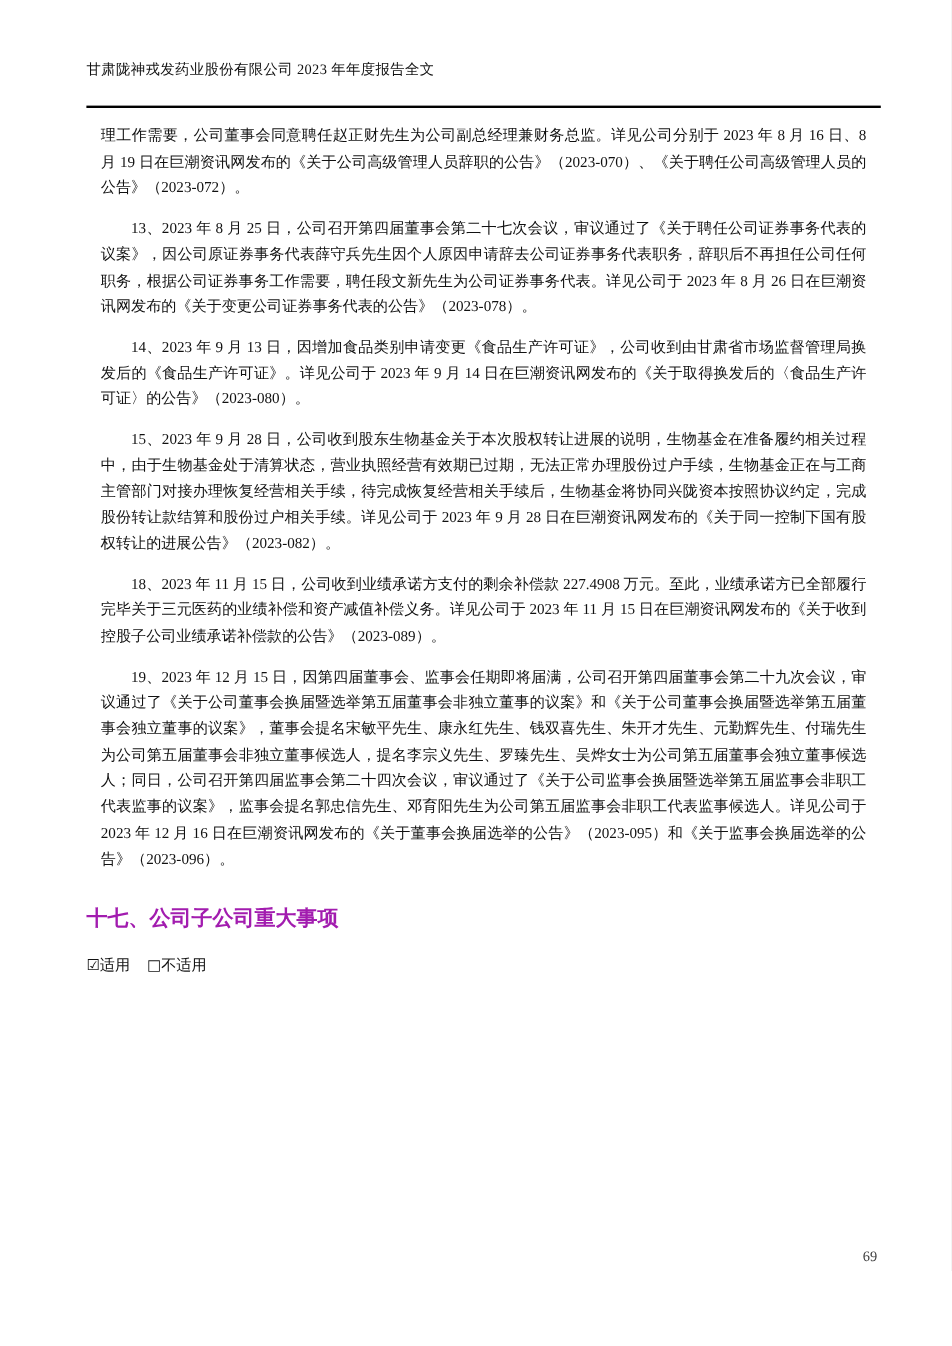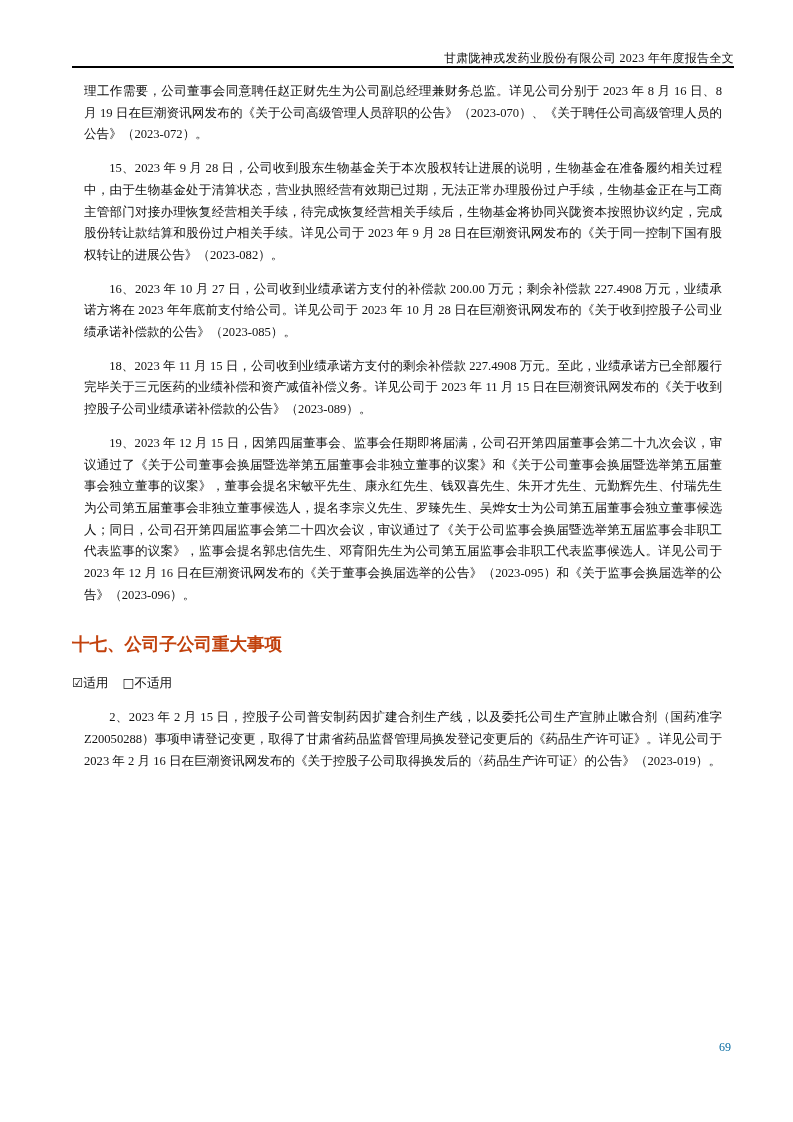--- a/index.html
+++ b/index.html
@@ -14,24 +14,23 @@
     overflow: hidden;
     box-sizing: border-box;
   }
   .content {
     position: absolute;
     left: 72px;
     top: 50px;
     width: 662px;
   }
   .doc-header {
-    text-align: right;
     font-size: 12px;
     line-height: 16px;
-    padding-bottom: 0;
+    padding-bottom: 22px;
     border-bottom: 2px solid #000000;
     letter-spacing: 0.3px;
   }
   .body-text {
     margin-top: 13px;
     font-size: 12.6px;
     line-height: 21.7px;
     text-align: justify;
     text-justify: inter-ideograph;
   }
@@ -42,68 +41,68 @@
   .body-text p.continuation {
     text-indent: 0;
   }
   .section-heading {
     font-family: "Liberation Sans", "DejaVu Sans", sans-serif;
     font-size: 17.5px;
     font-weight: bold;
     line-height: 26px;
     margin: 25px 0 0 0;
     text-indent: 0;
-    color: #c2410c;
+    color: #a21caf;
   }
   .applicability {
     margin: 17px 0 15px 0;
     font-size: 12.6px;
     line-height: 18px;
     text-indent: 0;
   }
   .applicability .opt {
     margin-right: 11px;
     white-space: nowrap;
   }
   .applicability .box-glyph {
     font-family: "DejaVu Sans", sans-serif;
     font-size: 12.5px;
   }
   .page-number {
     position: absolute;
     right: 62px;
     top: 1040px;
     font-size: 12px;
-    color: #0369a1;
+    color: #404040;
   }
 </style>
 </head>
 <body>
 
 <div class="page">
   <div class="content">
 
     <div class="doc-header">甘肃陇神戎发药业股份有限公司 2023 年年度报告全文</div>
 
     <div class="body-text">
       <p class="continuation">理工作需要，公司董事会同意聘任赵正财先生为公司副总经理兼财务总监。详见公司分别于 2023 年 8 月 16 日、8 月 19 日在巨潮资讯网发布的《关于公司高级管理人员辞职的公告》（2023-070）、《关于聘任公司高级管理人员的公告》（2023-072）。</p>
+      <p>13、2023 年 8 月 25 日，公司召开第四届董事会第二十七次会议，审议通过了《关于聘任公司证券事务代表的议案》，因公司原证券事务代表薛守兵先生因个人原因申请辞去公司证券事务代表职务，辞职后不再担任公司任何职务，根据公司证券事务工作需要，聘任段文新先生为公司证券事务代表。详见公司于 2023 年 8 月 26 日在巨潮资讯网发布的《关于变更公司证券事务代表的公告》（2023-078）。</p>
+      <p>14、2023 年 9 月 13 日，因增加食品类别申请变更《食品生产许可证》，公司收到由甘肃省市场监督管理局换发后的《食品生产许可证》。详见公司于 2023 年 9 月 14 日在巨潮资讯网发布的《关于取得换发后的〈食品生产许可证〉的公告》（2023-080）。</p>
       <p>15、2023 年 9 月 28 日，公司收到股东生物基金关于本次股权转让进展的说明，生物基金在准备履约相关过程中，由于生物基金处于清算状态，营业执照经营有效期已过期，无法正常办理股份过户手续，生物基金正在与工商主管部门对接办理恢复经营相关手续，待完成恢复经营相关手续后，生物基金将协同兴陇资本按照协议约定，完成股份转让款结算和股份过户相关手续。详见公司于 2023 年 9 月 28 日在巨潮资讯网发布的《关于同一控制下国有股权转让的进展公告》（2023-082）。</p>
-      <p>16、2023 年 10 月 27 日，公司收到业绩承诺方支付的补偿款 200.00 万元；剩余补偿款 227.4908 万元，业绩承诺方将在 2023 年年底前支付给公司。详见公司于 2023 年 10 月 28 日在巨潮资讯网发布的《关于收到控股子公司业绩承诺补偿款的公告》（2023-085）。</p>
       <p>18、2023 年 11 月 15 日，公司收到业绩承诺方支付的剩余补偿款 227.4908 万元。至此，业绩承诺方已全部履行完毕关于三元医药的业绩补偿和资产减值补偿义务。详见公司于 2023 年 11 月 15 日在巨潮资讯网发布的《关于收到控股子公司业绩承诺补偿款的公告》（2023-089）。</p>
       <p>19、2023 年 12 月 15 日，因第四届董事会、监事会任期即将届满，公司召开第四届董事会第二十九次会议，审议通过了《关于公司董事会换届暨选举第五届董事会非独立董事的议案》和《关于公司董事会换届暨选举第五届董事会独立董事的议案》，董事会提名宋敏平先生、康永红先生、钱双喜先生、朱开才先生、元勤辉先生、付瑞先生为公司第五届董事会非独立董事候选人，提名李宗义先生、罗臻先生、吴烨女士为公司第五届董事会独立董事候选人；同日，公司召开第四届监事会第二十四次会议，审议通过了《关于公司监事会换届暨选举第五届监事会非职工代表监事的议案》，监事会提名郭忠信先生、邓育阳先生为公司第五届监事会非职工代表监事候选人。详见公司于 2023 年 12 月 16 日在巨潮资讯网发布的《关于董事会换届选举的公告》（2023-095）和《关于监事会换届选举的公告》（2023-096）。</p>
 
       <h2 class="section-heading">十七、公司子公司重大事项</h2>
 
       <div class="applicability">
         <span class="opt">
           <span class="box-glyph">☑</span><span>适用</span>
         </span>
         <span class="opt">
           <span class="box-glyph">□</span><span>不适用</span>
         </span>
       </div>
 
-      <p>2、2023 年 2 月 15 日，控股子公司普安制药因扩建合剂生产线，以及委托公司生产宣肺止嗽合剂（国药准字Z20050288）事项申请登记变更，取得了甘肃省药品监督管理局换发登记变更后的《药品生产许可证》。详见公司于2023 年 2 月 16 日在巨潮资讯网发布的《关于控股子公司取得换发后的〈药品生产许可证〉的公告》（2023-019）。</p>
     </div>
   </div>
 
   <div class="page-number">69</div>
 </div>
 
 </body></html>

